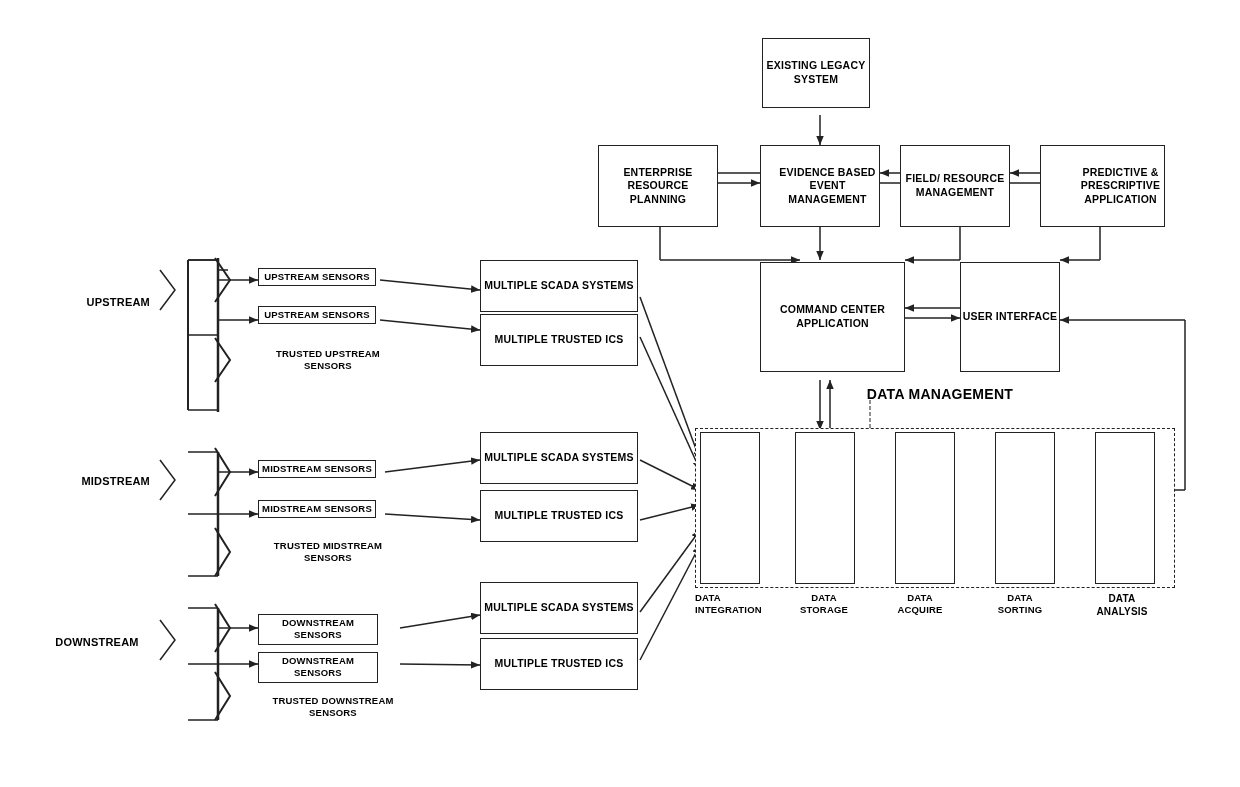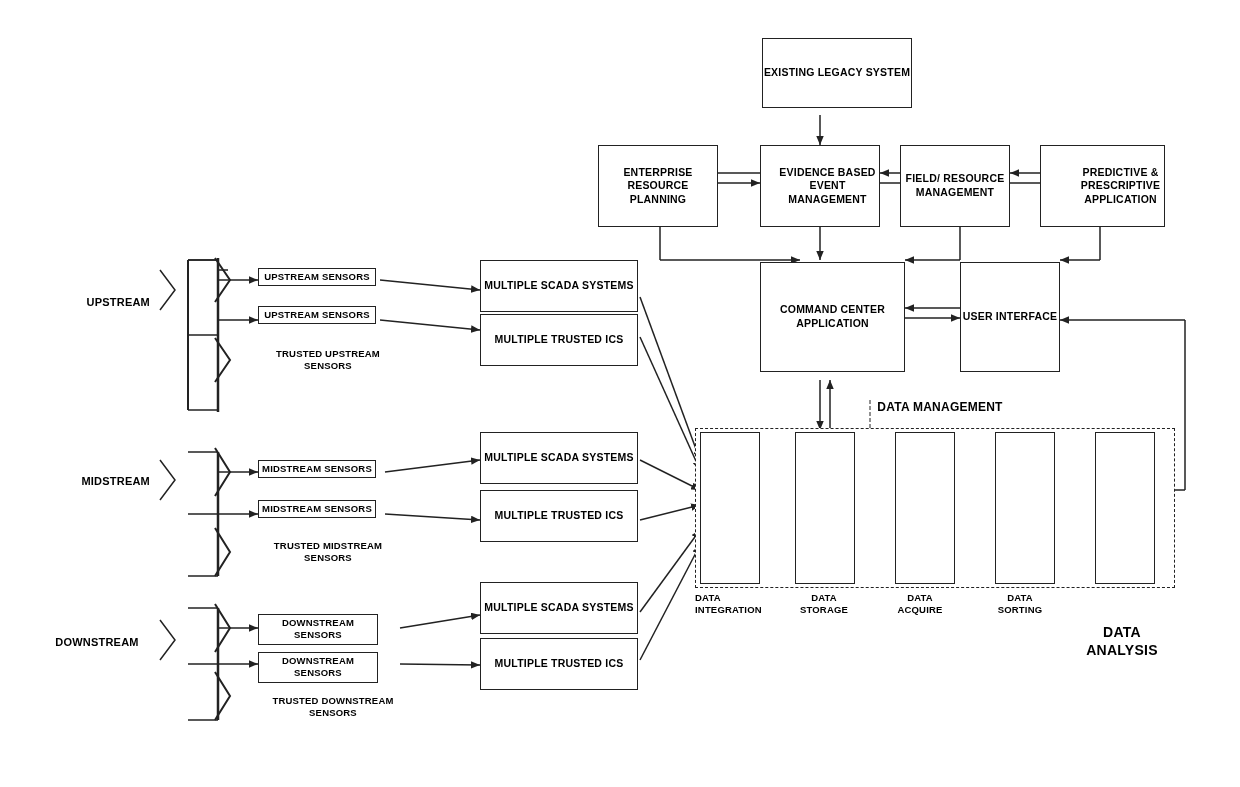--- a/index.html
+++ b/index.html
@@ -165,21 +165,21 @@
     <line x1="1010" y1="183" x2="1050" y2="183" stroke="#222" stroke-width="1.5" marker-end="url(#arrowhead-small)"></line>
     <line x1="1050" y1="173" x2="1010" y2="173" stroke="#222" stroke-width="1.5" marker-end="url(#arrowhead-small)"></line>
 
     <line x1="1160" y1="490" x2="1185" y2="490" stroke="#222" stroke-width="1.5"></line>
     <line x1="1185" y1="490" x2="1185" y2="320" stroke="#222" stroke-width="1.5"></line>
     <line x1="1185" y1="320" x2="1060" y2="320" stroke="#222" stroke-width="1.5" marker-end="url(#arrowhead-small)"></line>
 
     <line x1="870" y1="400" x2="870" y2="430" stroke="#222" stroke-width="1" stroke-dasharray="4,2"></line>
   </svg>
 
-  <div class="box" style="left:762px; top:38px; width:150px; height:70px;">
+  <div class="box" style="left:762px; top:38px; width:108px; height:70px;">
     <span>EXISTING LEGACY
 SYSTEM</span>
   </div>
 
   <div class="box" style="left:598px; top:145px; width:120px; height:82px;">
     <span>ENTERPRISE
 RESOURCE
 PLANNING</span>
   </div>
 
@@ -205,21 +205,21 @@
     <span>USER
 INTERFACE</span>
   </div>
 
   <div class="box" style="left:760px; top:262px; width:145px; height:110px;">
     <span>COMMAND
 CENTER
 APPLICATION</span>
   </div>
 
-  <div class="label" style="left:840px; top:400px; width:200px; font-size:12px;">
+  <div class="label" style="left:840px; top:385px; width:200px; font-size:14px;">
     <span>DATA MANAGEMENT</span>
   </div>
 
   <div class="box" style="left:480px; top:260px; width:158px; height:52px;">
     <span>MULTIPLE SCADA
 SYSTEMS</span>
   </div>
 
   <div class="box" style="left:480px; top:314px; width:158px; height:52px;">
     <span>MULTIPLE TRUSTED
@@ -273,21 +273,21 @@
 STORAGE</span>
   </div>
   <div class="label" style="left:886px; top:592px; width:68px; font-size:9.5px; text-align:center;">
     <span>DATA
 ACQUIRE</span>
   </div>
   <div class="label" style="left:986px; top:592px; width:68px; font-size:9.5px; text-align:center;">
     <span>DATA
 SORTING</span>
   </div>
-  <div class="label" style="left:1086px; top:592px; width:72px; font-size:14px; text-align:center;margin-top:31px;">
+  <div class="label" style="left:1086px; top:592px; width:72px; font-size:10px; text-align:center;">
     <span>DATA
 ANALYSIS</span>
   </div>
 
   <div class="label" style="left:60px; top:295px; width:90px; font-size:11px; text-align:right;">
     <span>UPSTREAM</span>
   </div>
   <div class="label" style="left:50px; top:474px; width:100px; font-size:11px; text-align:right;">
     <span>MIDSTREAM</span>
   </div>

